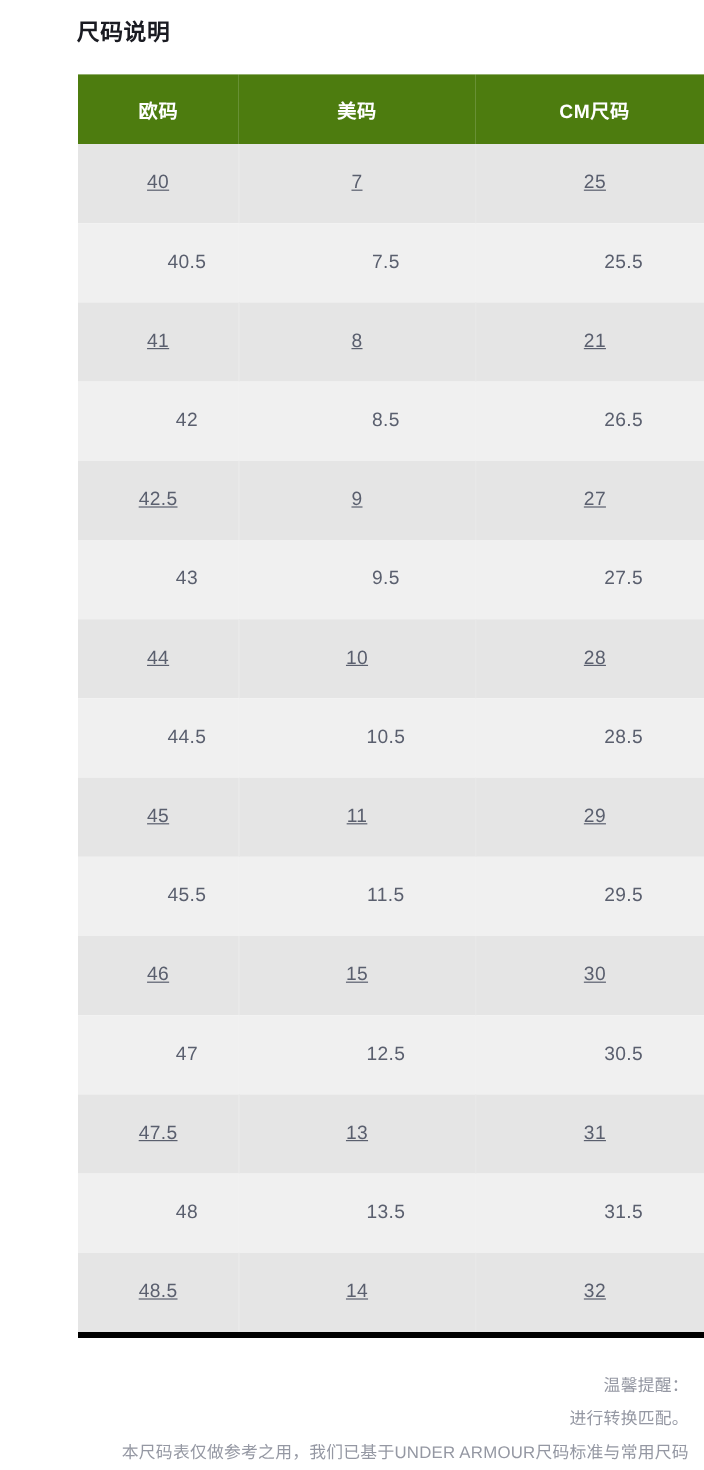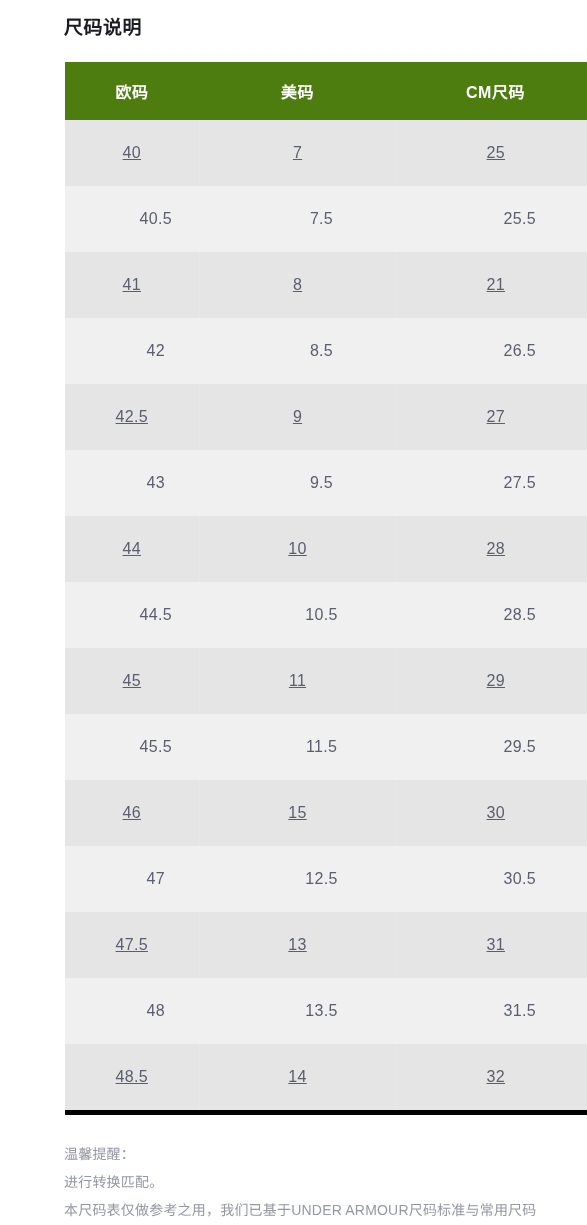--- a/index.html
+++ b/index.html
@@ -105,21 +105,21 @@
   .note {
     position: absolute;
     left: 28px;
     top: 1140px;
     width: 510px;
     color: #9598a3;
     font-size: 14px;
     line-height: 28px;
     letter-spacing: 0.2px;
   }
-  .note .note-line { display: block; }
+  .note .note-line { display: block; text-align: right; }
 </style>
 </head>
 <body>
 
 <div class="page">
 
   <div class="page-title">尺码说明</div>
 
   <div class="size-table-wrap">
     <table class="size-table">

